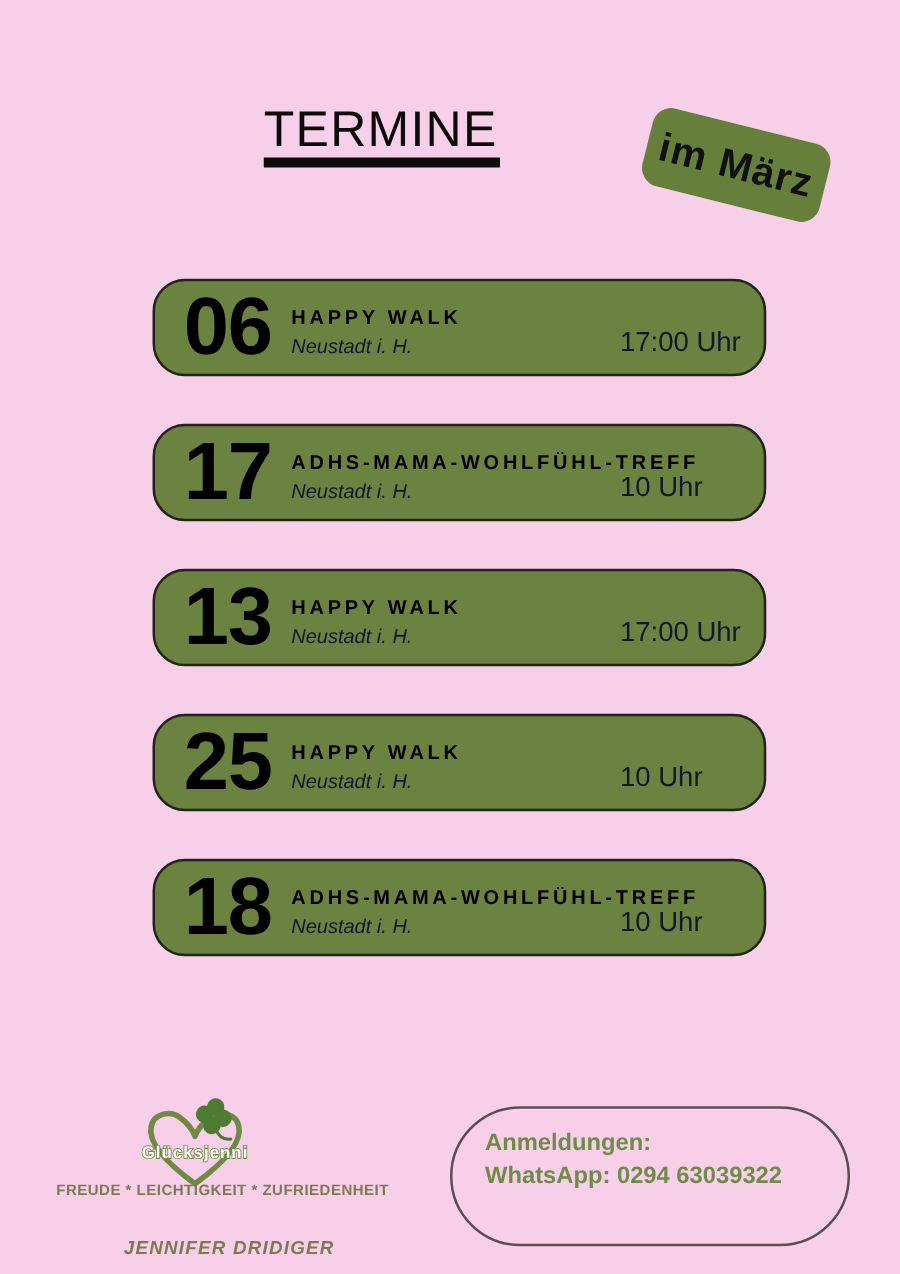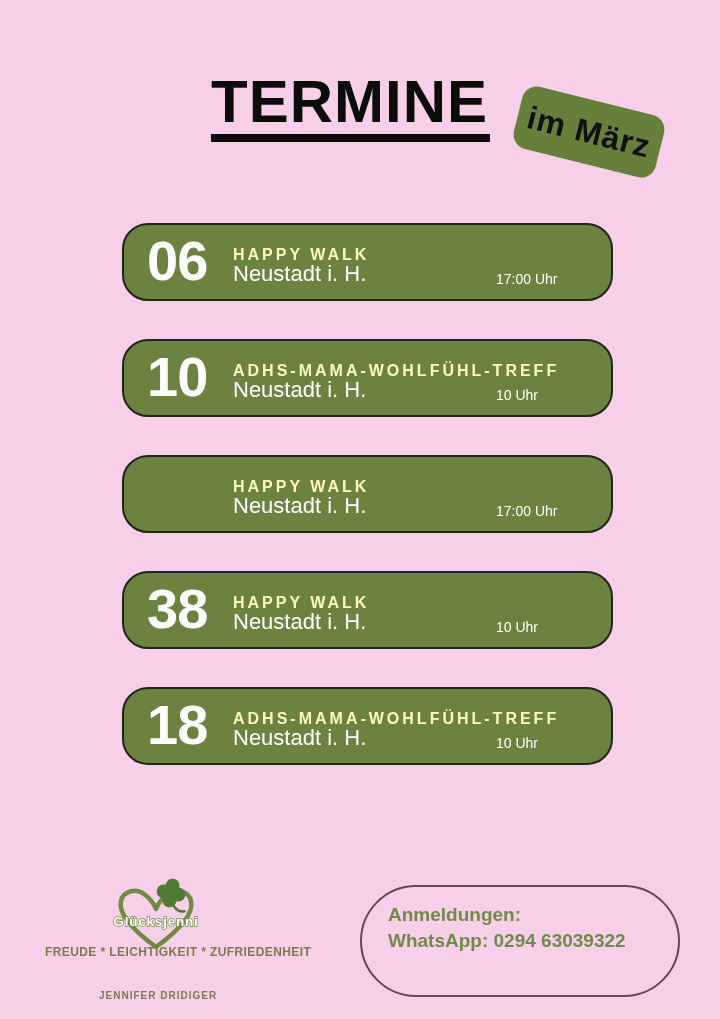--- a/index.html
+++ b/index.html
@@ -3,65 +3,65 @@
 <meta charset="utf-8">
 <style>
   html,body{margin:0;padding:0;}
   body{font-family:"Liberation Sans","DejaVu Sans",sans-serif;}
   .page{
     position:relative;width:720px;height:1019px;overflow:hidden;
     background:#f8cfe8;
   }
   
   .title{
-    position:absolute;left:211px;top:72px;
-    font-size:60px;font-weight:bold;letter-spacing:1px;line-height:1;
+    position:absolute;left:211px;top:84px;
+    font-size:40px;font-weight:normal;letter-spacing:1px;line-height:1;
     color:#0c0c0c;border-bottom:8px solid #0c0c0c;padding:0 2px 2px 0;
     display:inline-block;white-space:nowrap;
   }
   .badge{
     position:absolute;left:516px;top:100px;width:146px;height:64px;
     background:#66803c;border-radius:15px;
     transform:rotate(14deg);transform-origin:center;
     display:flex;align-items:center;justify-content:center;
   }
   .badge span{
     font-size:32px;font-weight:800;color:#101010;letter-spacing:1px;white-space:nowrap;
   }
   
   .cards{position:absolute;left:122px;top:223px;width:491px;}
   .card{
     position:relative;height:78px;margin-bottom:38px;box-sizing:border-box;
     background:#6c8240;border:2px solid #20251a;border-radius:26px;
   }
   .num{
     position:absolute;left:23px;top:50%;transform:translateY(-52%);
-    font-size:56px;font-weight:bold;color:#ffffff;line-height:1;letter-spacing:-1px;
+    font-size:65px;font-weight:bold;color:#000000;line-height:1;letter-spacing:-1px;
   }
   .event{
     position:absolute;left:109px;top:21px;
-    font-size:16px;font-weight:bold;letter-spacing:3px;color:#fef9c3;white-space:nowrap;
+    font-size:16px;font-weight:bold;letter-spacing:3px;color:#000000;white-space:nowrap;
   }
   .loc{
     position:absolute;left:109px;bottom:12px;
-    font-size:22px;color:#ffffff;white-space:nowrap;
+    font-size:16px;color:#0f172a;white-space:nowrap;font-style:italic;
   }
   .time{
     position:absolute;left:372px;bottom:12px;
-    font-size:14px;color:#ffffff;white-space:nowrap;
+    font-size:22px;color:#0f172a;white-space:nowrap;
   }
   
   .logo-svg{position:absolute;left:100px;top:876px;width:110px;height:80px;}
   .tagline{
     position:absolute;left:32px;top:945px;width:280px;
     font-size:12px;font-weight:bold;letter-spacing:0.4px;color:#7c7b50;white-space:nowrap;margin-left:13px;
   }
   .owner{
     position:absolute;left:99px;top:990px;
-    font-size:10px;font-weight:bold;letter-spacing:1px;color:#7c7b50;white-space:nowrap;
+    font-size:15px;font-weight:bold;letter-spacing:1px;color:#7c7b50;white-space:nowrap;font-style:italic;
   }
   
   .contact{
     position:absolute;left:360px;top:885px;width:320px;height:112px;box-sizing:border-box;
     border:2px solid #5d4a55;border-radius:56px;
     padding:15px 0 0 26px;
   }
   .contact div{
     font-size:19px;font-weight:bold;color:#6e8c48;line-height:26px;white-space:nowrap;
   }
@@ -79,34 +79,35 @@
   <div class="cards">
 
     <div class="card">
       <div class="num">06</div>
       <div class="event">HAPPY WALK</div>
       <div class="loc">Neustadt i. H.</div>
       <div class="time">17:00 Uhr</div>
     </div>
 
     <div class="card">
-      <div class="num">10</div>
+      <div class="num">17</div>
       <div class="event">ADHS-MAMA-WOHLFÜHL-TREFF</div>
       <div class="loc">Neustadt i. H.</div>
       <div class="time">10 Uhr</div>
     </div>
 
     <div class="card">
+      <div class="num">13</div>
       <div class="event">HAPPY WALK</div>
       <div class="loc">Neustadt i. H.</div>
       <div class="time">17:00 Uhr</div>
     </div>
 
     <div class="card">
-      <div class="num">38</div>
+      <div class="num">25</div>
       <div class="event">HAPPY WALK</div>
       <div class="loc">Neustadt i. H.</div>
       <div class="time">10 Uhr</div>
     </div>
 
     <div class="card">
       <div class="num">18</div>
       <div class="event">ADHS-MAMA-WOHLFÜHL-TREFF</div>
       <div class="loc">Neustadt i. H.</div>
       <div class="time">10 Uhr</div>

